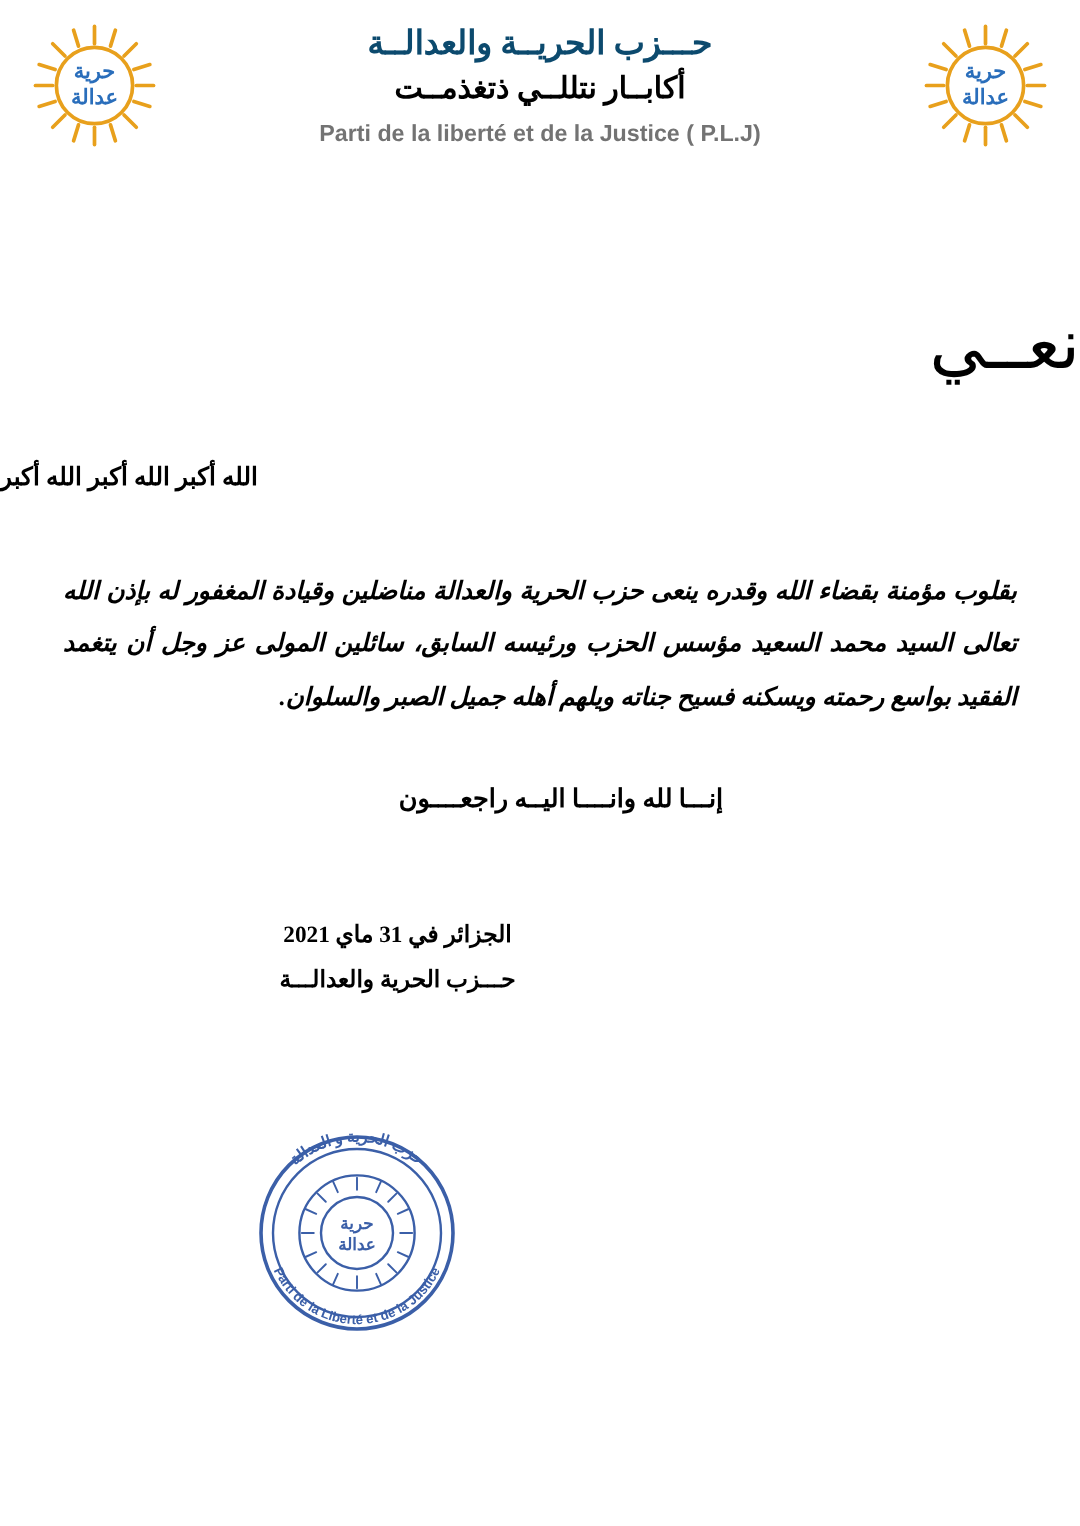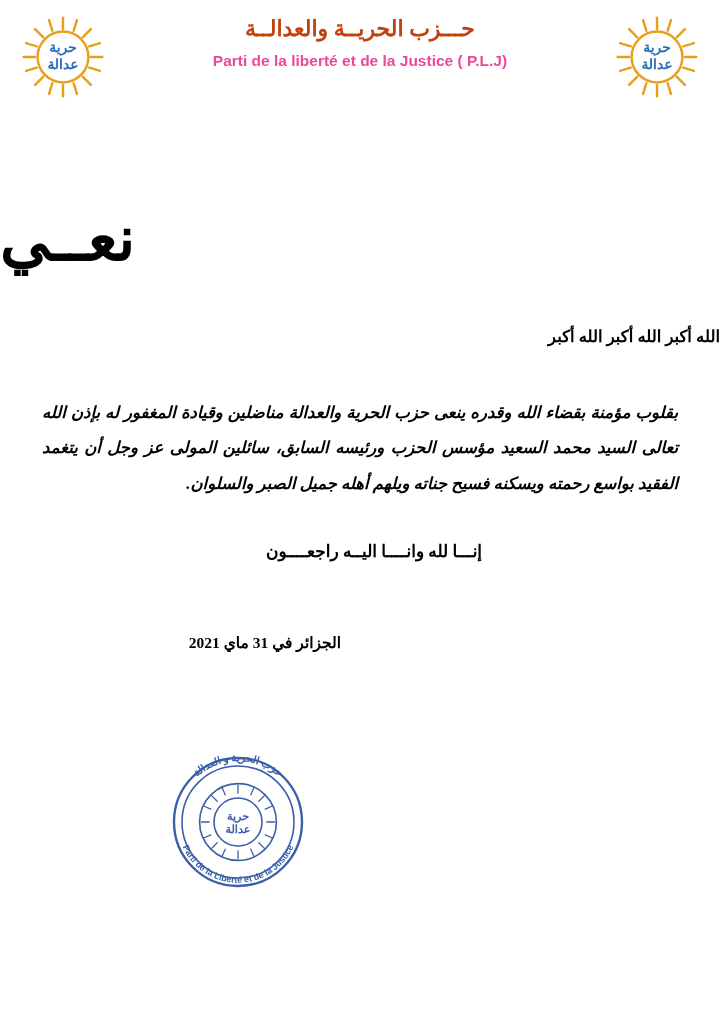--- a/index.html
+++ b/index.html
@@ -45,50 +45,50 @@
     text-align: center;
     padding: 0 120px;
   }
   .title-ar {
     font-family: "Liberation Serif", "DejaVu Serif", serif;
     font-weight: bold;
     font-size: 22px;
     letter-spacing: 1px;
     direction: rtl;
     line-height: 1.35;
-    color: #c2410c;
+    color: #0c4a6e;
   }
   .title-amz {
     font-weight: bold;
     font-size: 20px;
     direction: rtl;
     line-height: 1.35;
     margin-top: 2px;
     color: #000;
   }
   .title-fr {
     font-family: "Liberation Sans", sans-serif;
     font-weight: bold;
     font-size: 15.5px;
     margin-top: 8px;
-    color: #ec4899;
+    color: #737373;
   }
 
   
   .doc-title {
-    text-align: left;
-    font-size: 62px;
-    font-weight: bold;
+    text-align: right;
+    font-size: 46px;
+    font-weight: normal;
     direction: rtl;
     margin-top: 58px;
     letter-spacing: 2px;
   }
 
   .takbir {
-    text-align: right;
+    text-align: left;
     direction: rtl;
     font-size: 16.5px;
     font-weight: bold;
     margin-top: 52px;
   }
 
   .body-text {
     direction: rtl;
     text-align: justify;
     text-align-last: right;
@@ -189,34 +189,36 @@
           </g>
           <circle cx="50" cy="50" r="31" fill="none" stroke="#e8a01c" stroke-width="3"></circle>
           <text x="50" y="44" text-anchor="middle" font-family="'Liberation Serif', serif" font-size="17" font-weight="bold" fill="#2a6ebb">حرية</text>
           <text x="50" y="65" text-anchor="middle" font-family="'Liberation Serif', serif" font-size="17" font-weight="bold" fill="#2a6ebb">عدالة</text>
         </g>
       </svg>
     </div>
 
     <div class="header-titles">
       <div class="title-ar">حـــزب الحريــة  والعدالــة</div>
+      <div class="title-amz">أكابــار نتللــي ذتغذمــت</div>
       <div class="title-fr">Parti de la liberté et de la Justice ( P.L.J)</div>
     </div>
   </div>
 
   <div class="doc-title">نعــي</div>
 
   <div class="takbir">الله أكبر الله أكبر الله أكبر</div>
 
   <div class="body-text">بقلوب مؤمنة بقضاء الله وقدره ينعى حزب الحرية والعدالة مناضلين وقيادة المغفور له بإذن الله تعالى السيد محمد السعيد مؤسس الحزب ورئيسه السابق، سائلين المولى عز وجل أن يتغمد الفقيد بواسع رحمته ويسكنه فسيح جناته ويلهم أهله جميل الصبر والسلوان.</div>
 
   <div class="verse">إنـــا لله وانــــا اليــه راجعــــون</div>
 
   <div class="signature">
     <span class="line">الجزائر في 31 ماي 2021</span>
+    <span class="line">حـــزب الحرية والعدالـــة</span>
   </div>
 
   <div class="stamp-wrap">
     <svg viewBox="0 0 200 200" aria-hidden="true">
       <defs>
         <path id="arcTop" d="M 100,100 m -76,0 a 76,76 0 0 1 152,0" fill="none"></path>
         <path id="arcBottom" d="M 100,100 m -76,0 a 76,76 0 0 0 152,0" fill="none"></path>
       </defs>
       <circle cx="100" cy="100" r="80" fill="none" stroke="#3b5fa8" stroke-width="3"></circle>
       <circle cx="100" cy="100" r="70" fill="none" stroke="#3b5fa8" stroke-width="2"></circle>

